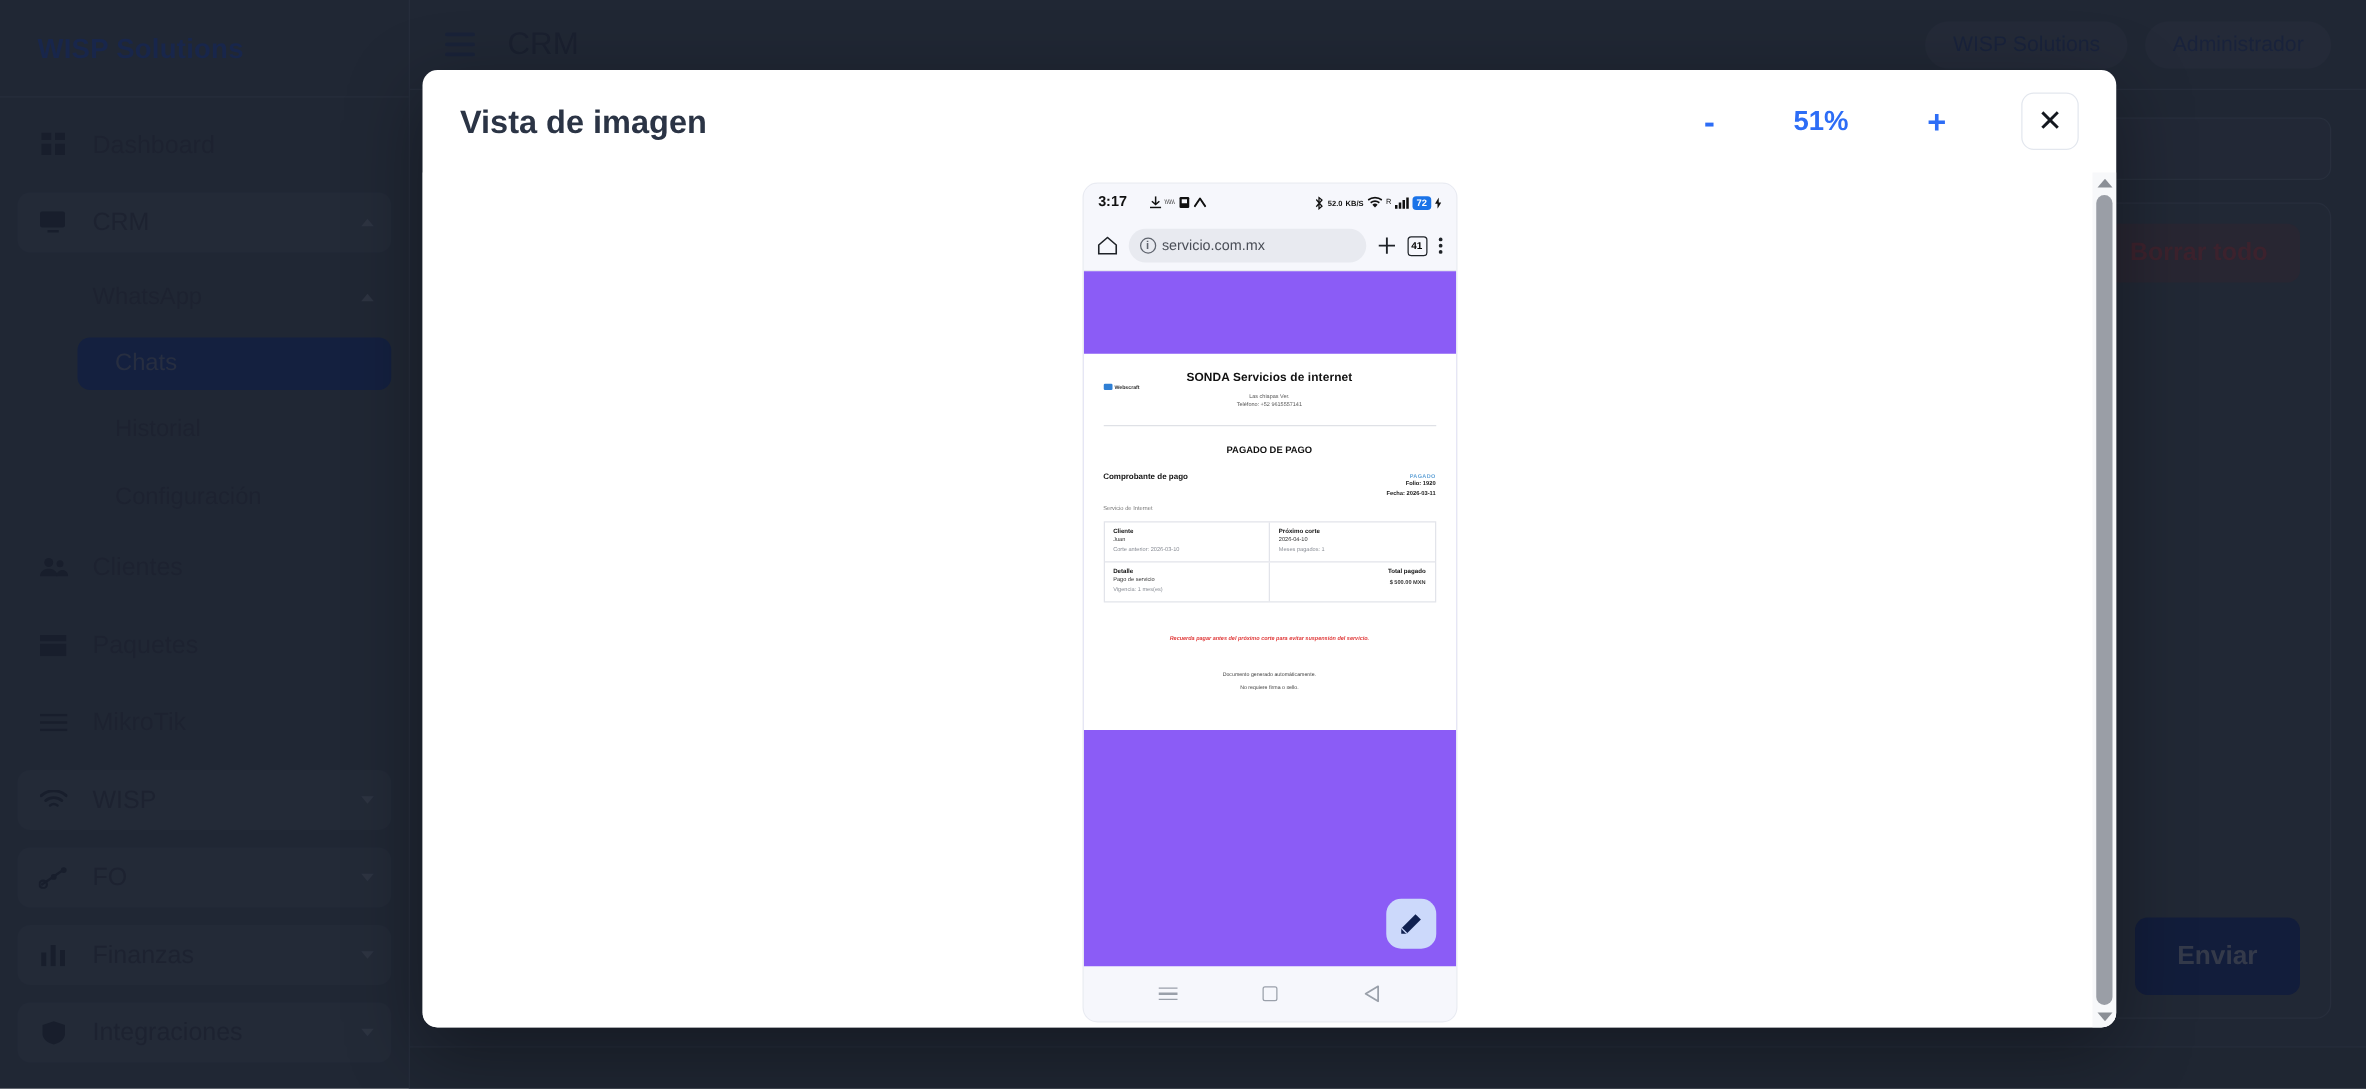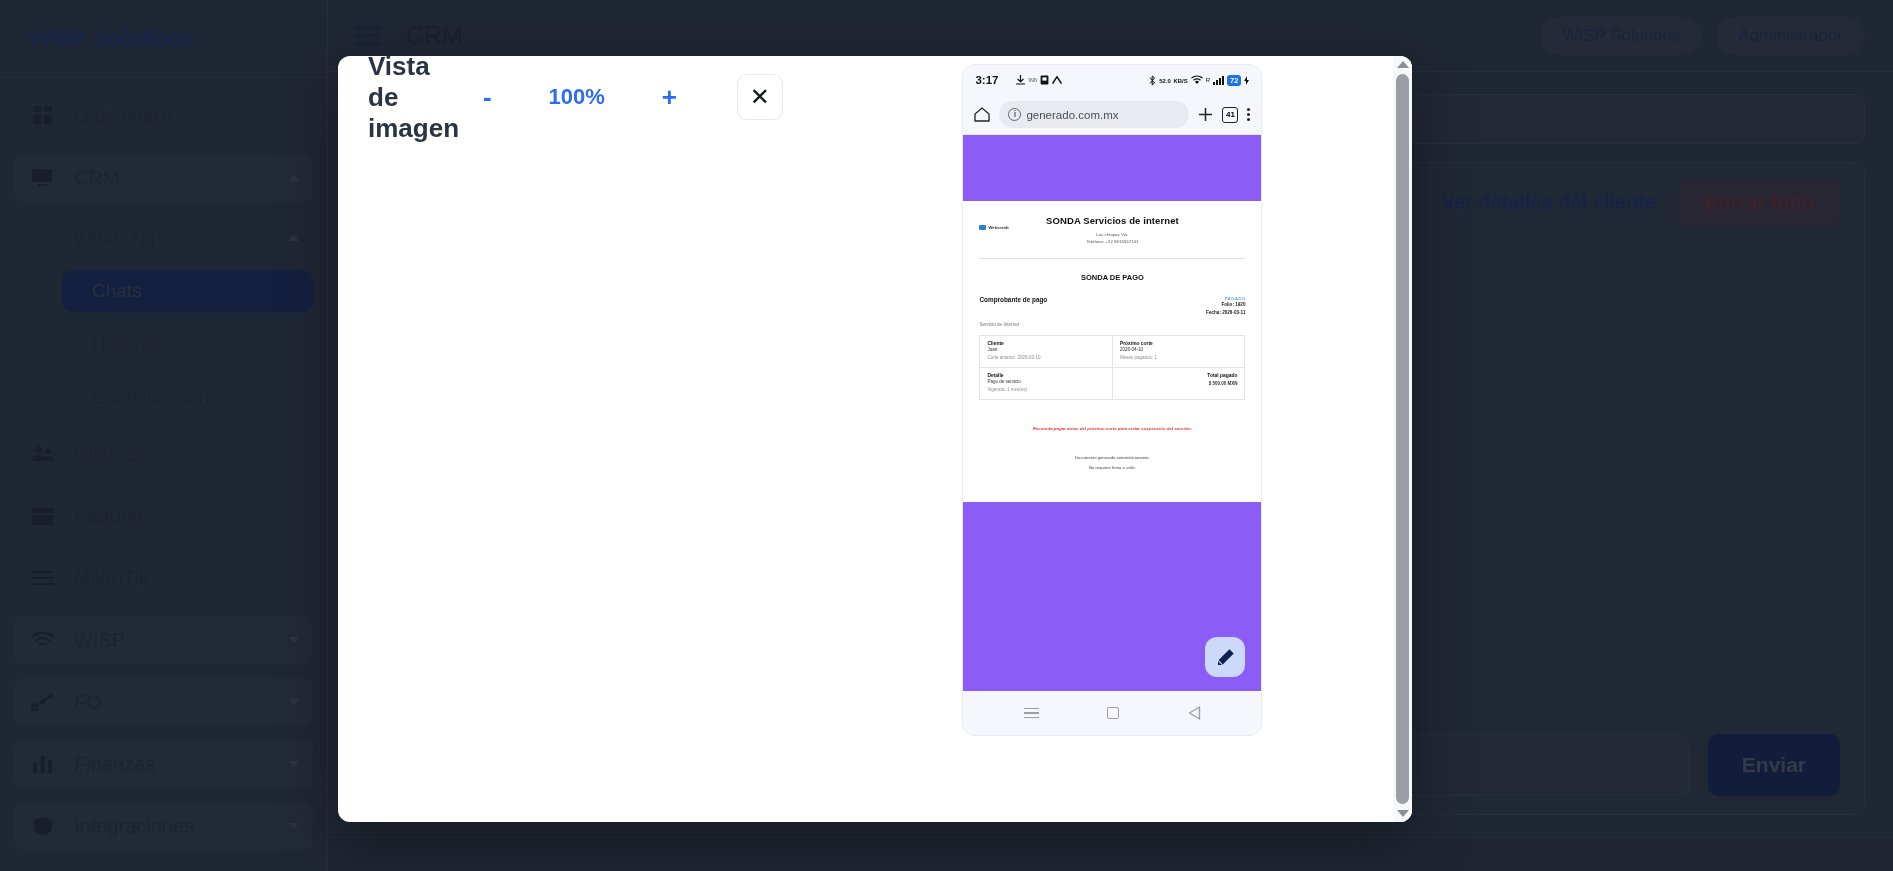--- a/index.html
+++ b/index.html
@@ -98,24 +98,24 @@
     height: 62px; padding: 0 34px; font-size: 21px; font-weight: 700; cursor: pointer;
   }
   .bottom-strip { height: 34px; background: #2b3341; border-top: 1px solid #394253; }
 
   
   .overlay { position: absolute; inset: 0; background: rgba(22,27,38,0.55); }
 
   
   .modal {
     position: absolute; left: 338px; top: 56px;
-    width: 1074px; height: 766px;
+    width: 1355px; height: 766px;
     background: #ffffff; border-radius: 12px;
     box-shadow: 0 18px 60px rgba(0,0,0,.35);
-    display: flex; flex-direction: row; overflow: hidden;
+    display: flex; flex-direction: column; overflow: hidden;
   }
   .modal-head {
     height: 82px; display: flex; align-items: center; padding: 0 30px; gap: 18px;
     flex: 0 0 82px;
   }
   .modal-title { font-size: 26px; font-weight: 700; color: #2b3445; }
   .zoom-ctrls { margin-left: auto; display: flex; align-items: center; gap: 44px; }
   .zoom-btn {
     background: none; border: 0; color: #2d6df6; font-size: 26px; font-weight: 700;
     cursor: pointer; line-height: 1; padding: 2px 6px;
@@ -390,21 +390,21 @@
     </section>
   </div>
 
   <div class="overlay"></div>
 
   <div class="modal">
     <div class="modal-head">
       <div class="modal-title">Vista de imagen</div>
       <div class="zoom-ctrls">
         <button class="zoom-btn">-</button>
-        <span class="zoom-level">100%</span>
+        <span class="zoom-level">51%</span>
         <button class="zoom-btn">+</button>
         <button class="close-btn">✕</button>
       </div>
     </div>
 
     <div class="modal-body">
 
       <div class="phone">
 
         <div class="status-bar">
@@ -448,21 +448,21 @@
               </svg>
           </span>
         </div>
 
         <div class="browser-bar">
           <svg width="16" height="15" viewBox="0 0 16 15">
               <path d="M1 7 8 1l7 6v7H1z" stroke="#1f2328" stroke-width="1.3" fill="none"></path>
             </svg>
           <div class="omnibox">
             <span class="info-circle">i</span>
-            <span>generado.com.mx</span>
+            <span>servicio.com.mx</span>
           </div>
           <svg width="15" height="15" viewBox="0 0 15 15">
               <path d="M7.5 1v13M1 7.5h13" stroke="#1f2328" stroke-width="1.5"></path>
             </svg>
           <span class="tabs-box">41</span>
           <span class="kebab">
               <i></i>
               <i></i>
               <i></i>
             </span>
@@ -475,21 +475,21 @@
               <span class="logo-mark"></span>
               <span>Webscraft</span>
             </div>
 
             <div class="doc-title">SONDA Servicios de internet</div>
             <div class="doc-sub">Las chiapas Ver.</div>
             <div class="doc-sub" style="margin-top:0">Teléfono: +52 9615557141</div>
 
             <div class="doc-rule"></div>
 
-            <div class="doc-h2">SONDA DE PAGO</div>
+            <div class="doc-h2">PAGADO DE PAGO</div>
 
             <div class="cp-row">
               <div class="cp-left">Comprobante de pago</div>
               <div class="cp-right">
                 <div class="paid">PAGADO</div>
                 <div class="cp-meta">Folio: 1920</div>
                 <div class="cp-meta">Fecha: 2026-03-11</div>
               </div>
             </div>
             <div class="svc">Servicio de Internet</div>

